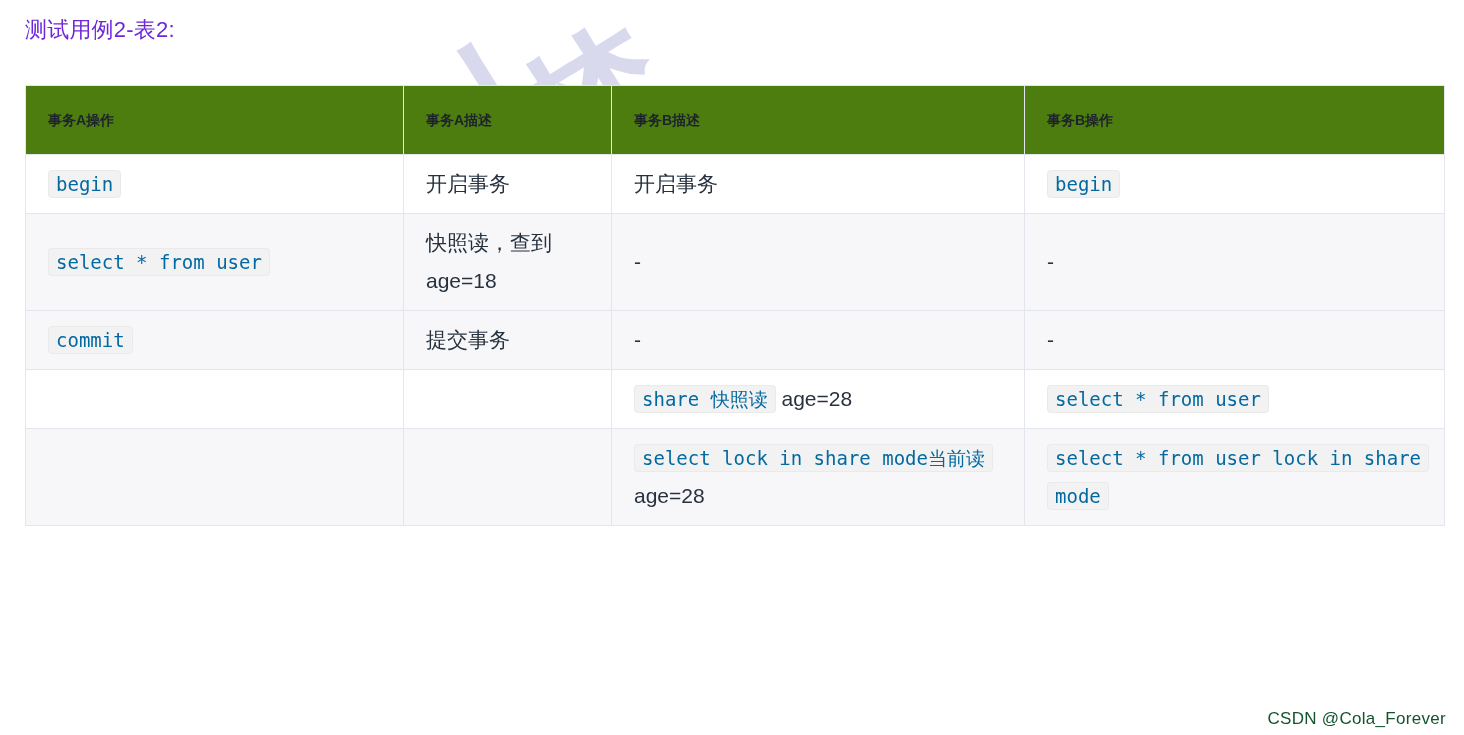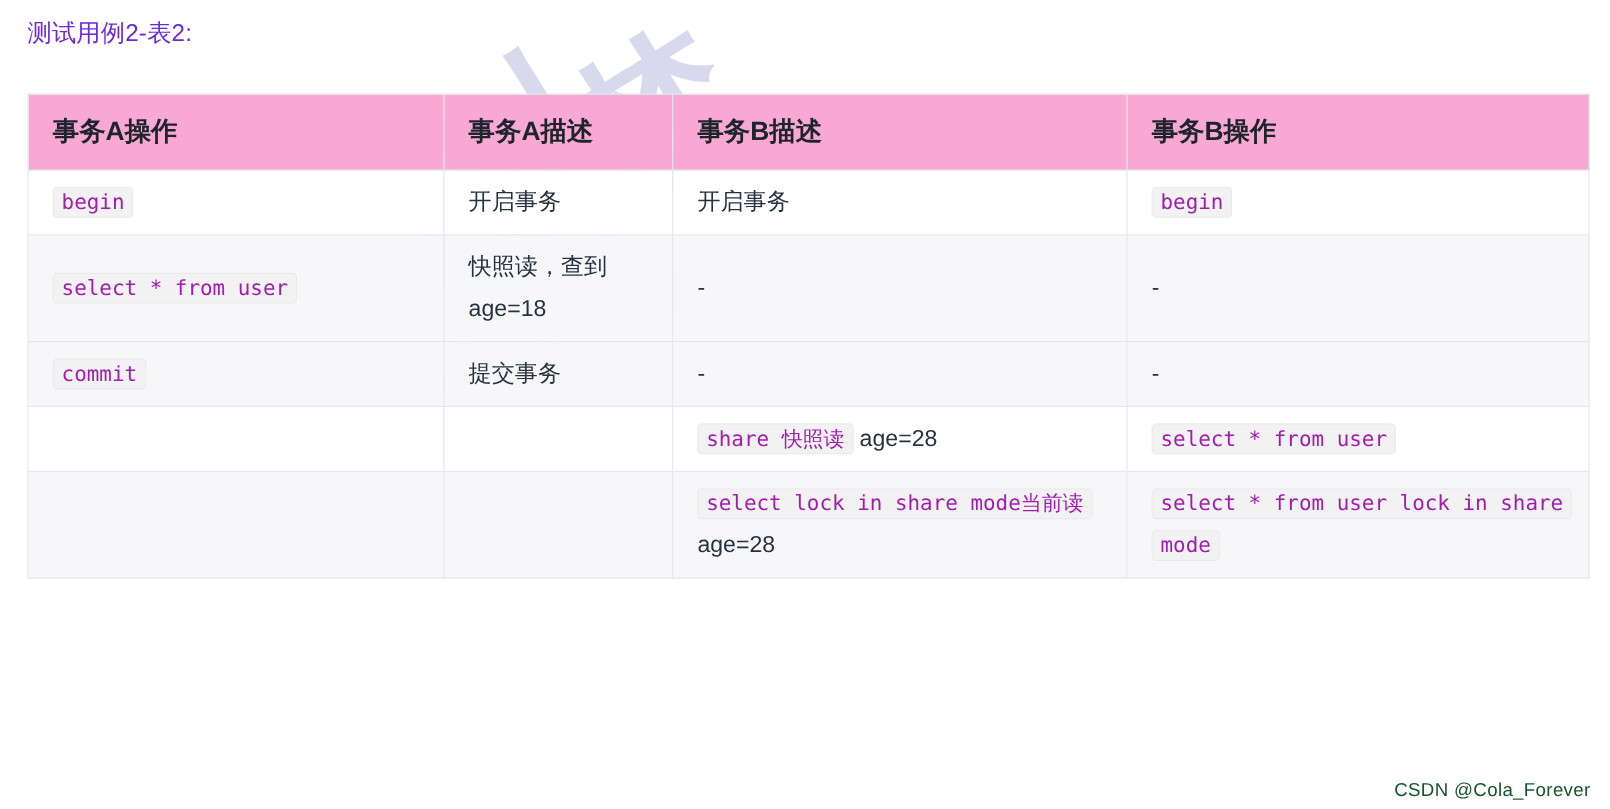--- a/index.html
+++ b/index.html
@@ -71,43 +71,43 @@
     vertical-align: middle;
     padding: 10px 14px 10px 22px;
     font-size: 21px;
     line-height: 38px;
     color: #27323f;
     word-break: break-word;
   }
   table.md-table th {
     text-align: left;
     font-weight: 700;
-    font-size: 24px;
-    background: #f9a8d4;
+    font-size: 14px;
+    background: #4d7c0f;
     color: #1d242c;
     height: 48px;
   }
   table.md-table tbody tr.row-odd  td { background: #ffffff; }
   table.md-table tbody tr.row-even td { background: #f7f7f9; }
   thead tr th { background: #f7f7f9; }
 
   .col-1 { width: 378px; }
   .col-2 { width: 208px; }
   .col-3 { width: 413px; }
   .col-4 { width: 420px; }
 
   
   code.inline-code {
     font-family: "DejaVu Sans Mono", "Liberation Mono", monospace;
     font-size: 19px;
     background: #f2f2f2;
     border: 1px solid #eaeaea;
     border-radius: 4px;
     padding: 2px 7px;
-    color: #a21caf;
+    color: #0369a1;
     line-height: 36px;
     white-space: normal;
     box-decoration-break: clone;
     -webkit-box-decoration-break: clone;
   }
   .cell-text { white-space: normal; }
   .dash { color: #27323f; font-size: 21px; }
 
   
   #csdn-watermark {

